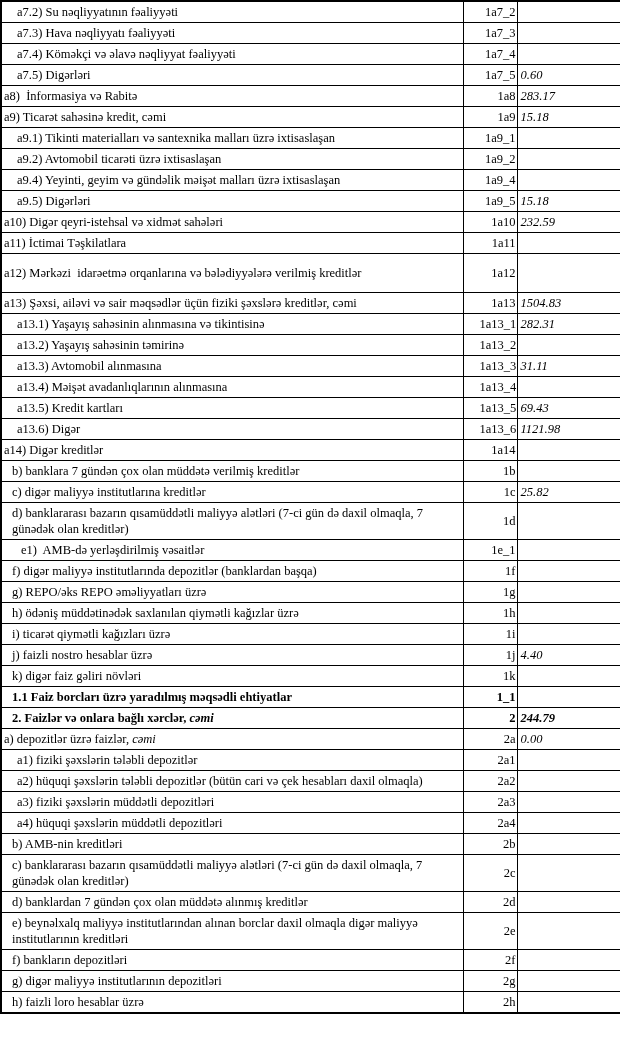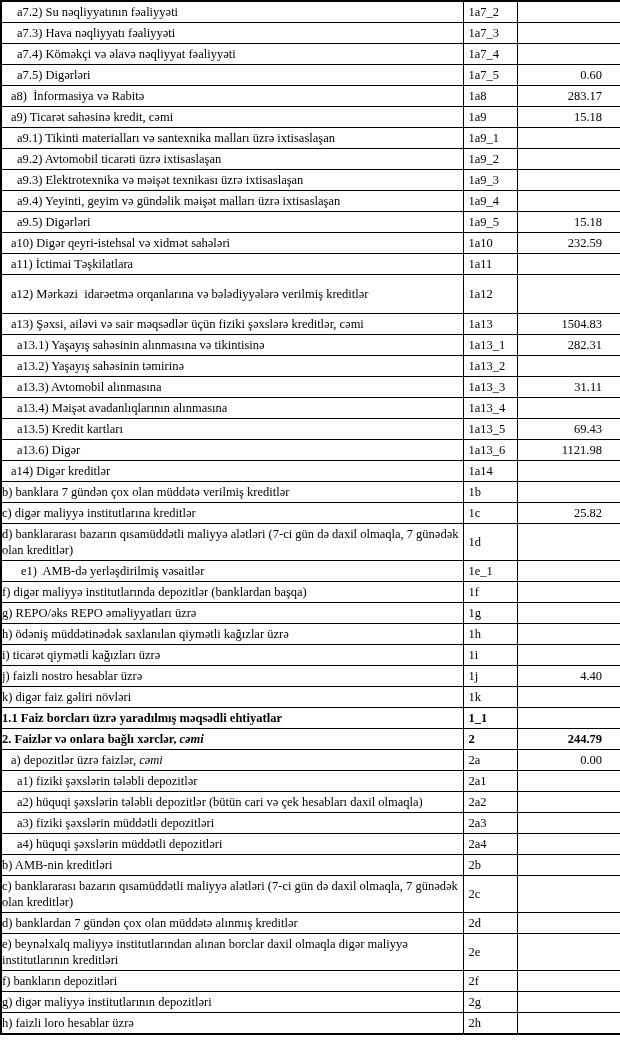--- a/index.html
+++ b/index.html
@@ -26,26 +26,26 @@
   col.c-value { width: 104px; }
   td {
     border: 1px solid #000000;
     vertical-align: middle;
     line-height: 16px;
     padding: 2px 3px;
     overflow: hidden;
   }
   td.label { text-align: left; }
   td.label .lab { white-space: pre-wrap; }
-  td.code  { text-align: left; padding-left: 5px; padding-right: 1px; }
-  td.value { text-align: right; padding-right: 18px; }
+  td.code  { text-align: right; padding-left: 16px; padding-right: 1px; }
+  td.value { text-align: left; padding-right: 18px; font-style: italic; }
   tr.bold td { font-weight: bold; }
   tr.tall td { height: 34px; }
-  td.label.ind0 { padding-left: 0;  }
-  td.label.ind1 { padding-left: 9px;  }
+  td.label.ind0 { padding-left: 10px;  }
+  td.label.ind1 { padding-left: 2px;  }
   td.label.ind2 { padding-left: 15px; }
   td.label.ind3 { padding-left: 19px; }
   .it { font-style: italic; text-align: center; }
 </style>
 </head>
 <body>
 
 <div class="page">
   <table class="fin-table">
     <colgroup>
@@ -88,25 +88,20 @@
           <td class="label ind2"><span class="lab">a9.1) Tikinti materialları və santexnika malları üzrə ixtisaslaşan</span></td>
           <td class="code">1a9_1</td>
           <td class="value"></td>
         </tr>
         <tr>
           <td class="label ind2"><span class="lab">a9.2) Avtomobil ticarəti üzrə ixtisaslaşan</span></td>
           <td class="code">1a9_2</td>
           <td class="value"></td>
         </tr>
         <tr>
-          <td class="label ind2"><span class="lab">a9.3) Elektrotexnika və məişət texnikası üzrə ixtisaslaşan</span></td>
-          <td class="code">1a9_3</td>
-          <td class="value"></td>
-        </tr>
-        <tr>
           <td class="label ind2"><span class="lab">a9.4) Yeyinti, geyim və gündəlik məişət malları üzrə ixtisaslaşan</span></td>
           <td class="code">1a9_4</td>
           <td class="value"></td>
         </tr>
         <tr>
           <td class="label ind2"><span class="lab">a9.5) Digərləri</span></td>
           <td class="code">1a9_5</td>
           <td class="value">15.18</td>
         </tr>
         <tr>

